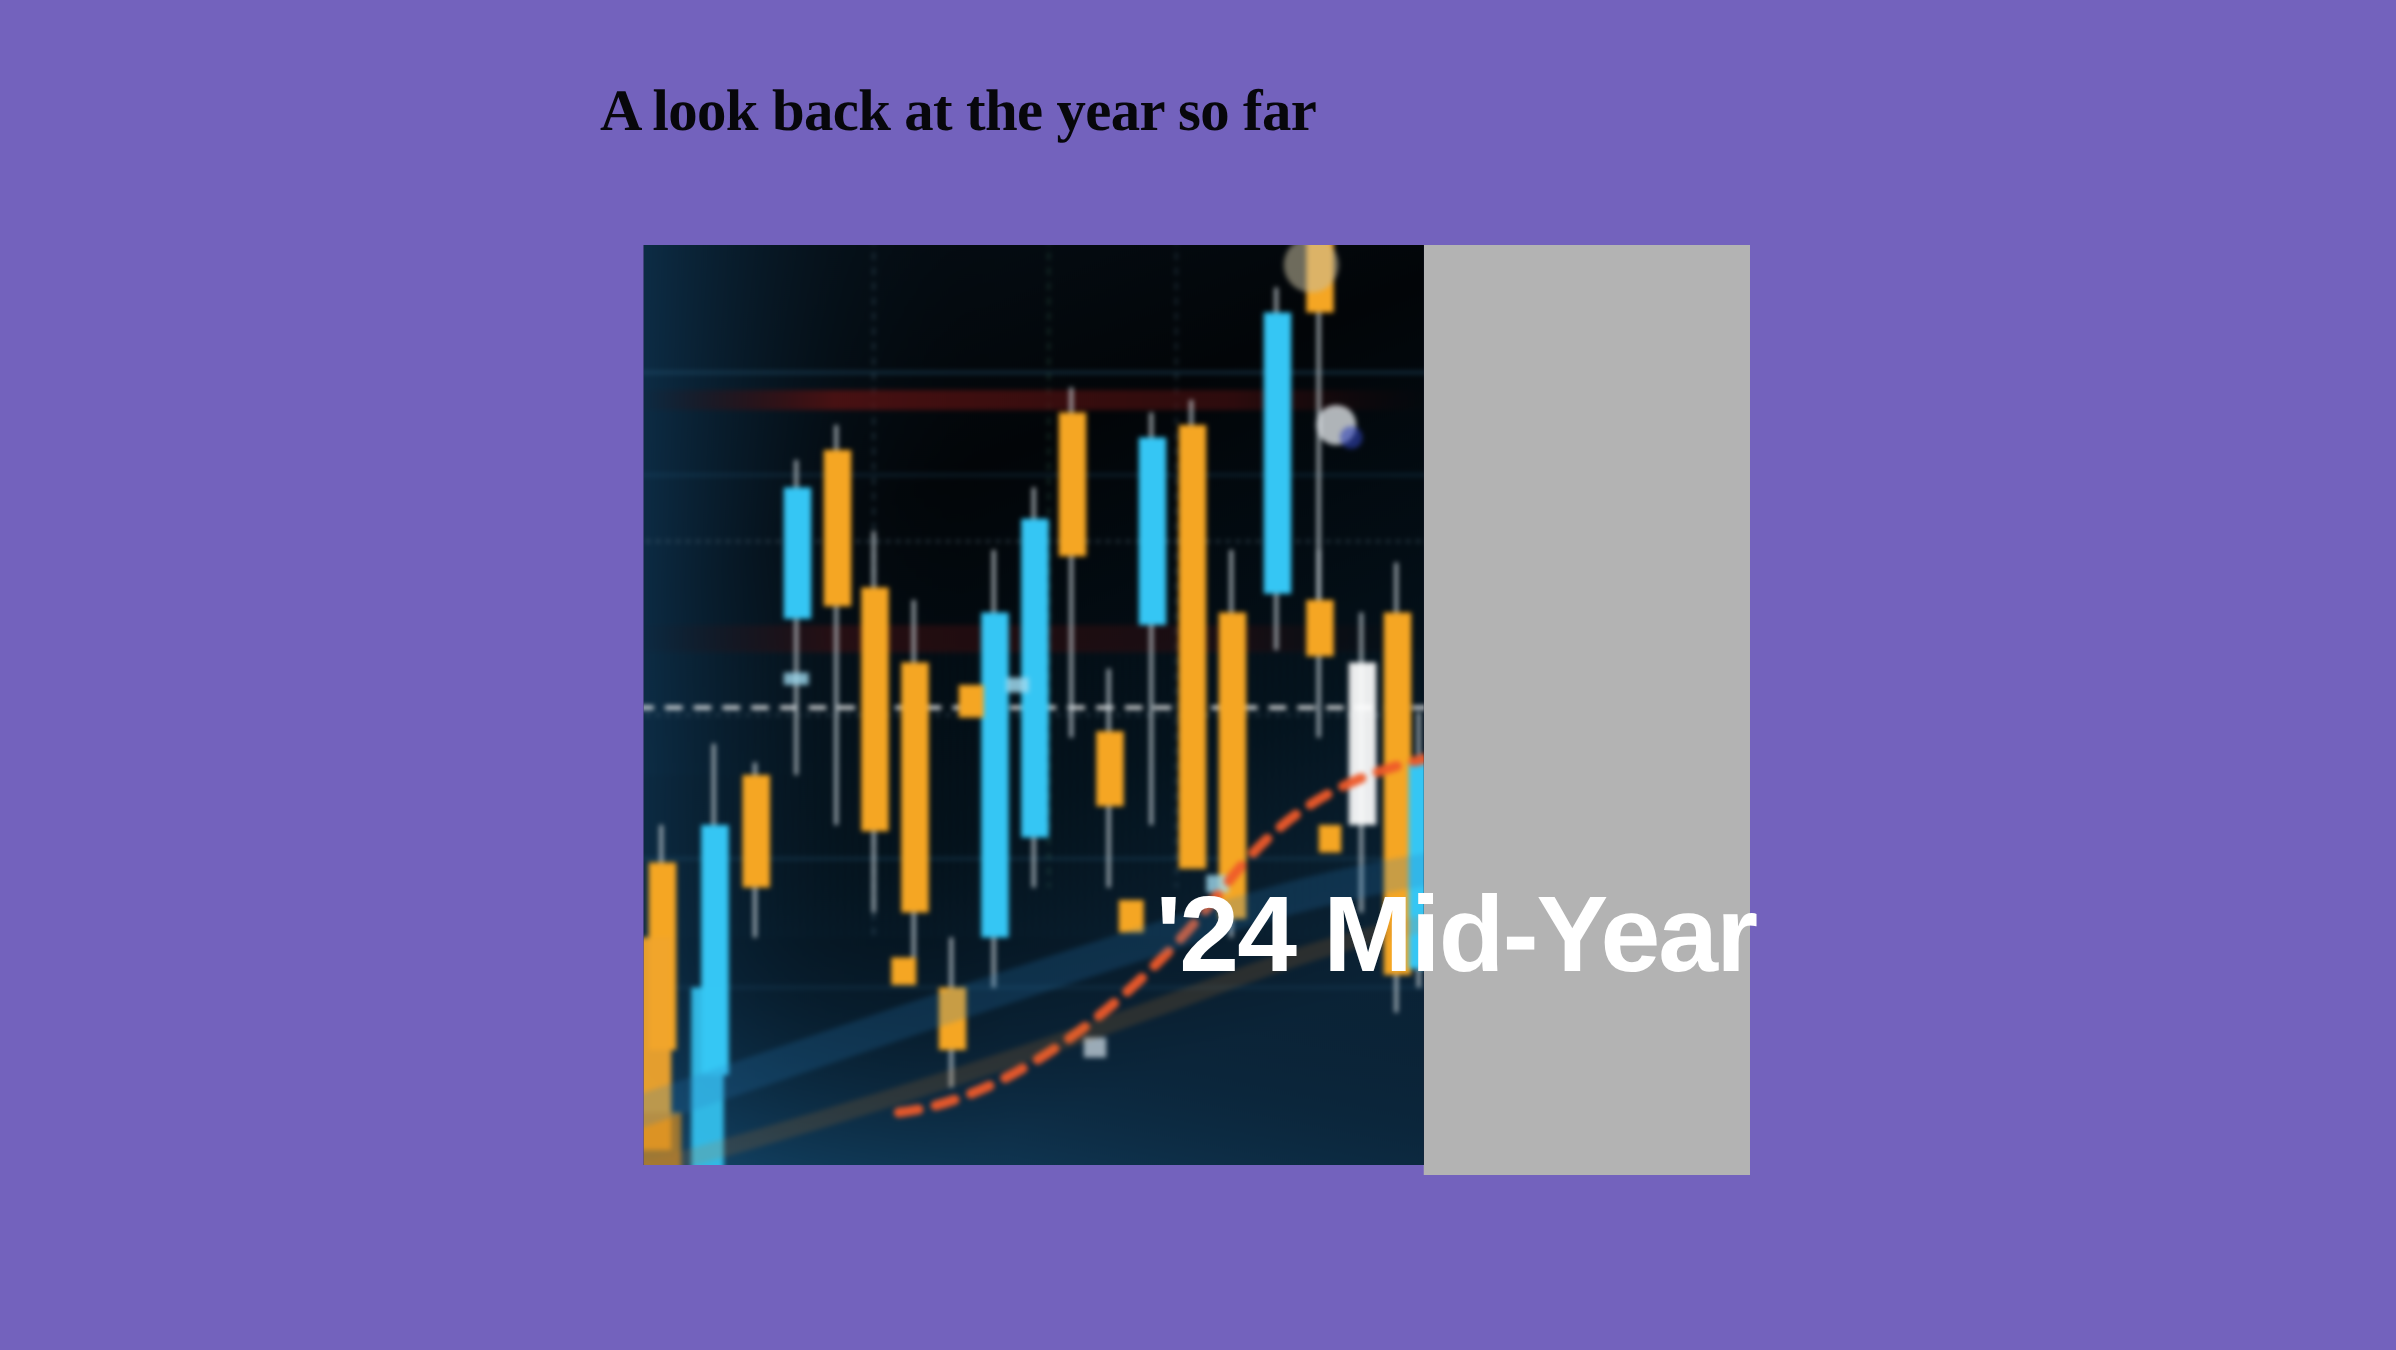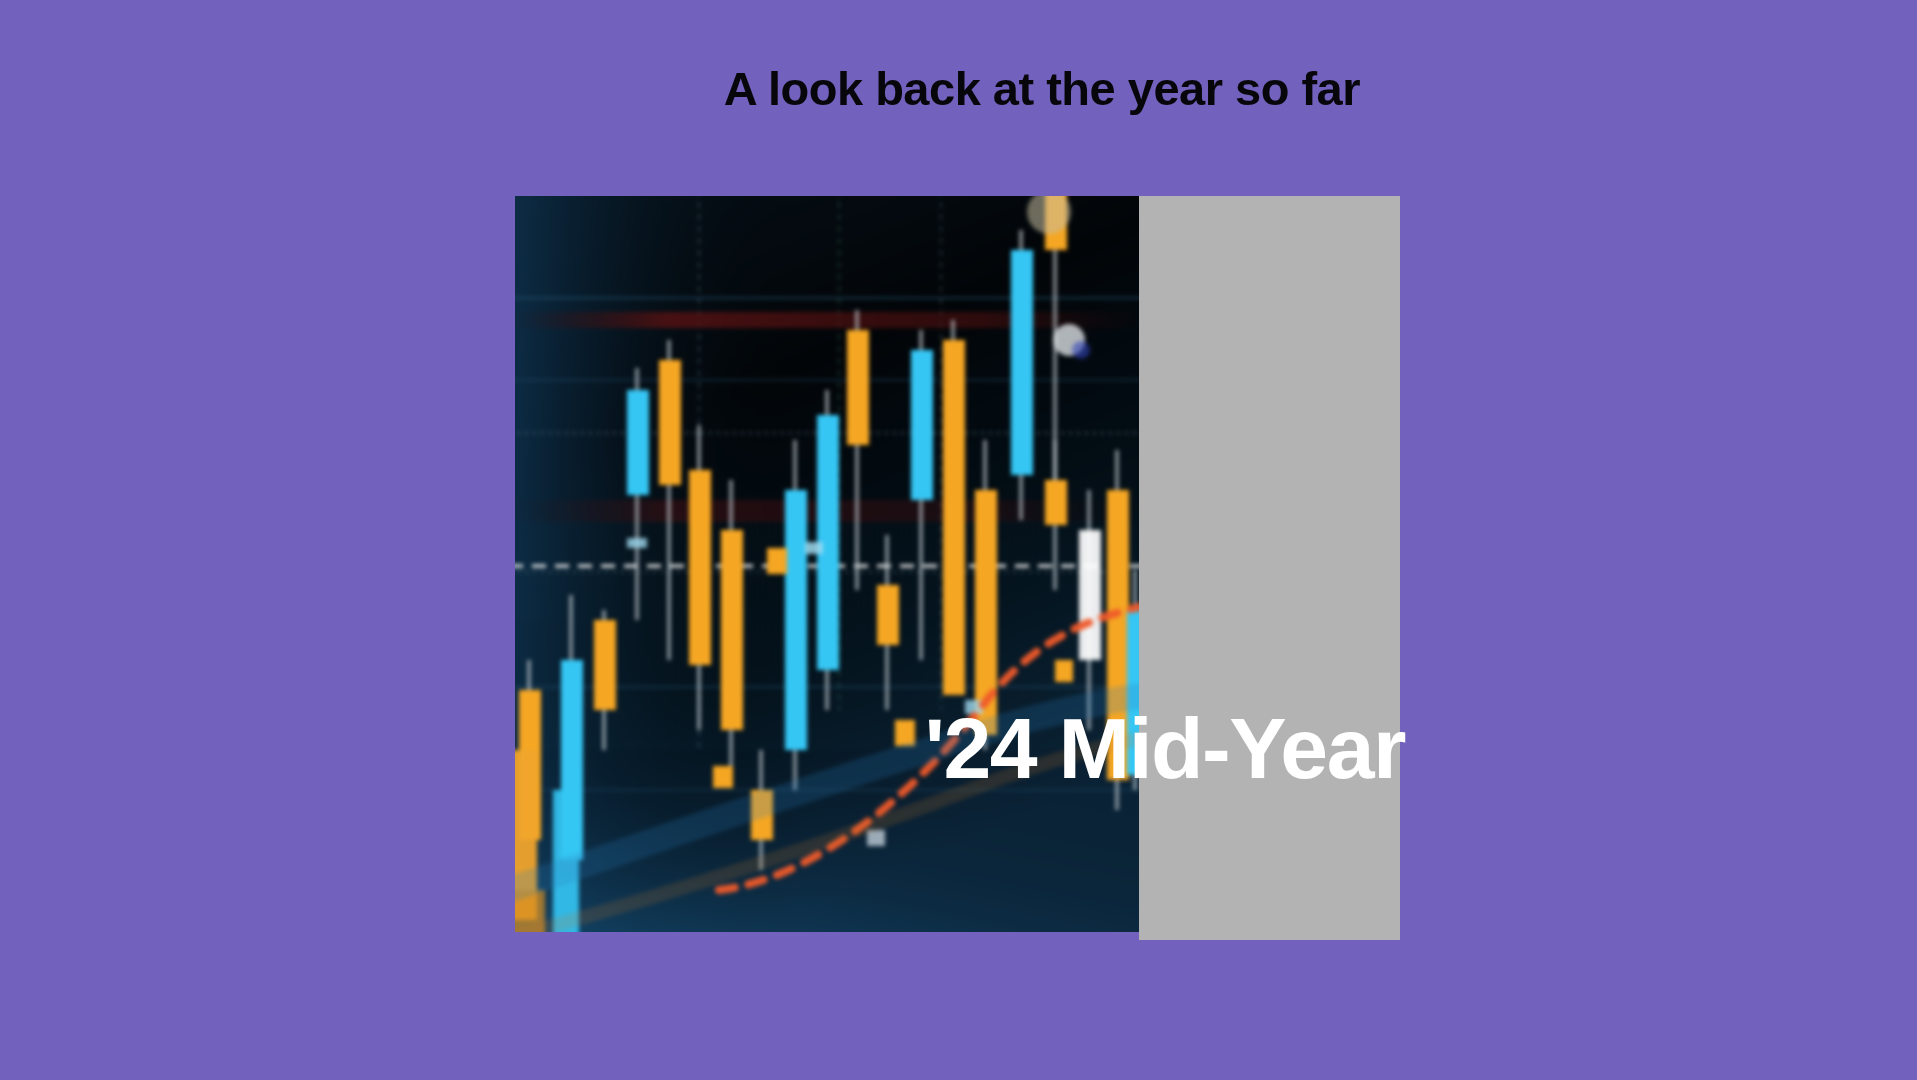--- a/index.html
+++ b/index.html
@@ -19,30 +19,31 @@
     position: relative;
     width: 1917px;
     height: 1080px;
     background: #7362bd;
     overflow: hidden;
   }
 
   
   #heading {
     position: absolute;
-    left: 500px;
+    left: 480px;
     top: 62px;
     width: 860px;
-    text-align: right;
+    text-align: left;
     font-size: 47px;
     font-weight: 700;
     line-height: 1.15;
     letter-spacing: -0.5px;
     color: #07070b;
     white-space: nowrap;
+    font-family: Liberation Serif, serif;
   }
 
   
   #media-block {
     position: absolute;
     left: 515px;
     top: 196px;
     width: 885px;
     height: 744px;
   }

